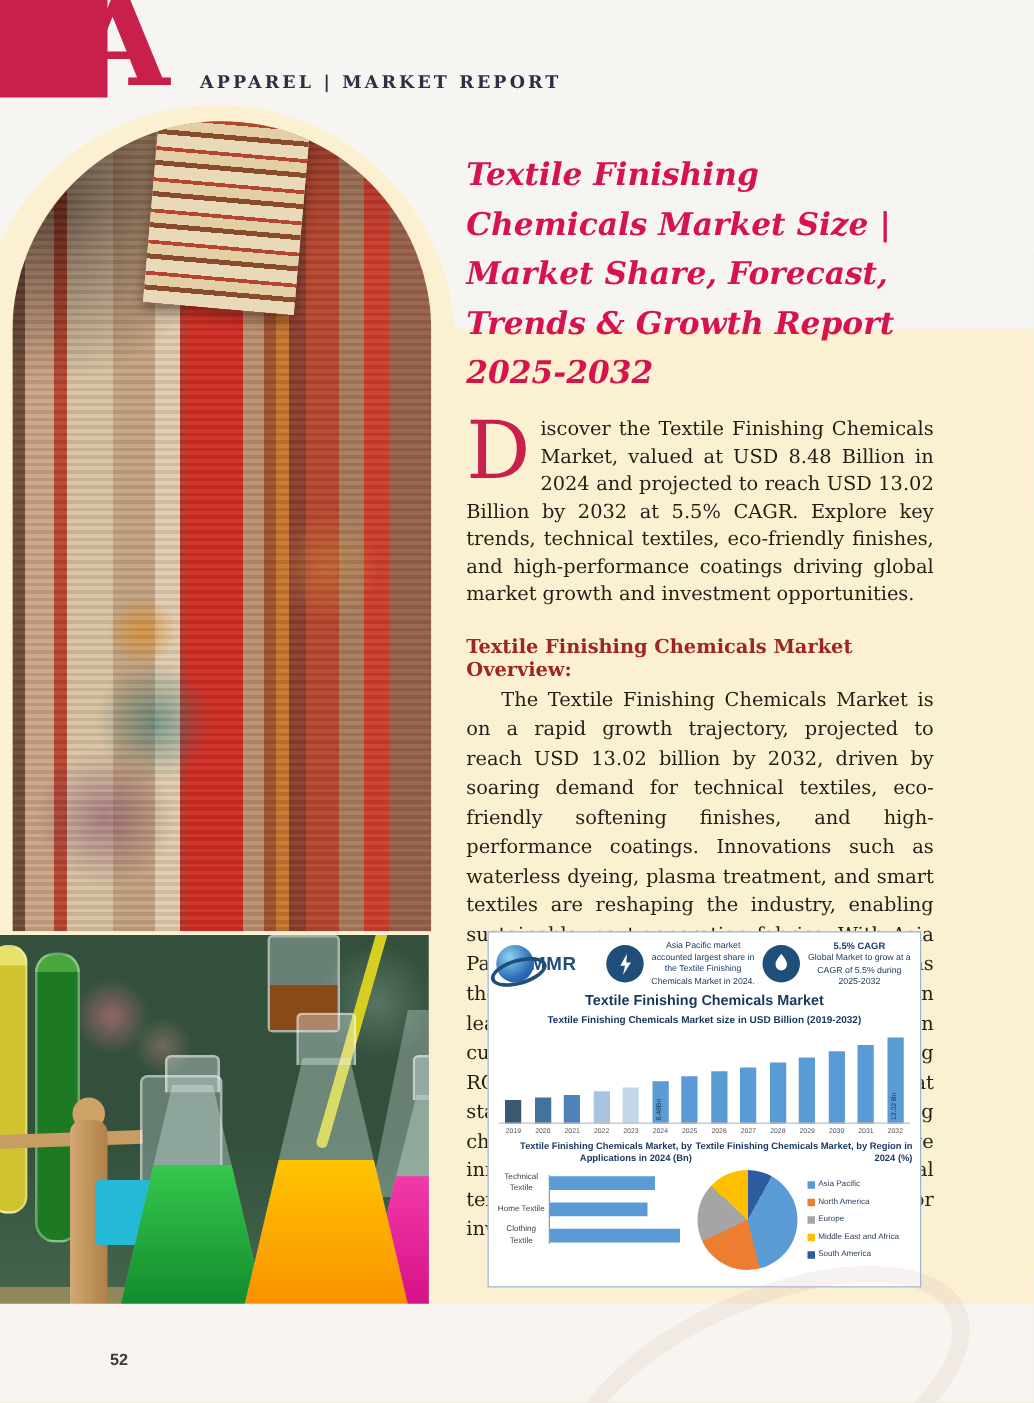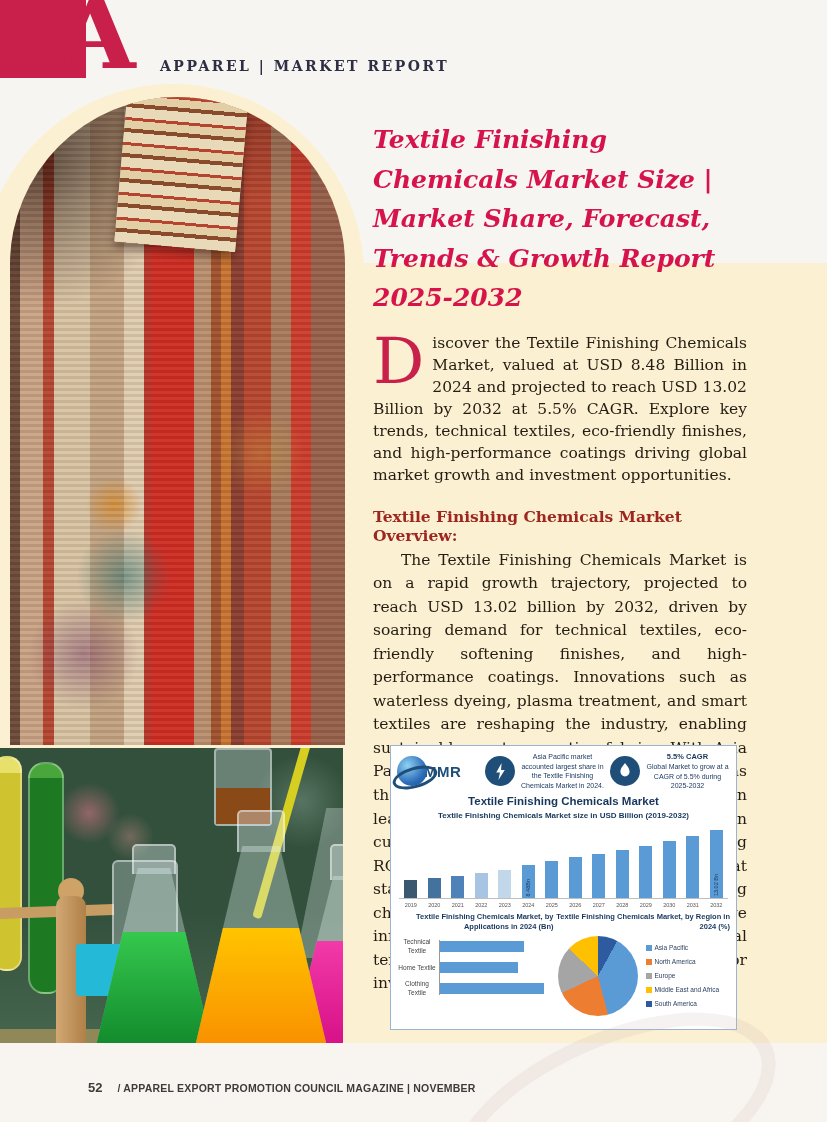--- a/index.html
+++ b/index.html
@@ -173,21 +173,21 @@
   }
   .hbar-track { flex:1; padding:1px 0; }
   .hbar { height:11px; background:#5B9BD5; }
   .pie-wrap { display:flex; align-items:center; gap:8px; padding-left:4px; }
   .pie { width:80px; height:80px; border-radius:50%; flex:none; }
   .legend { display:flex; flex-direction:column; }
   .legend-item { display:flex; align-items:center; gap:3px; margin:3.5px 0; font-size:6.5px; color:#2a3f5f; }
   .legend-swatch { width:6px; height:6px; flex:none; }
 
   
-  .footer { position:absolute; left:88px; top:1080px; font-family:"Liberation Sans", sans-serif; color:#3c3c3c; display:flex; align-items:baseline; gap:15px; }
+  .footer { position:absolute; left:88px; top:1080px; font-family:"Liberation Sans", sans-serif; color:#3c3c3c; display:flex; align-items:baseline; gap:1px; }
   .footer-num { font-weight:bold; font-size:13px; }
   .footer-text { font-weight:bold; font-size:10.5px; letter-spacing:0.2px; }
 </style>
 </head>
 <body>
 
 <div class="page">
 
   <div class="cream-field"></div>
   <div class="cream-disc"></div>
@@ -375,16 +375,15 @@
               </div>
             </div>
         </div>
       </div>
     </div>
   </div>
 
   <div class="bottom-band"></div>
   <div class="footer">
     <span class="footer-num">52</span>
-    <span class="footer-text">/ APPAREL EXPORT PROMOTION COUNCIL MAGAZINE | NOVEMBER</span>
   </div>
 
 </div>
 
 </body></html>

